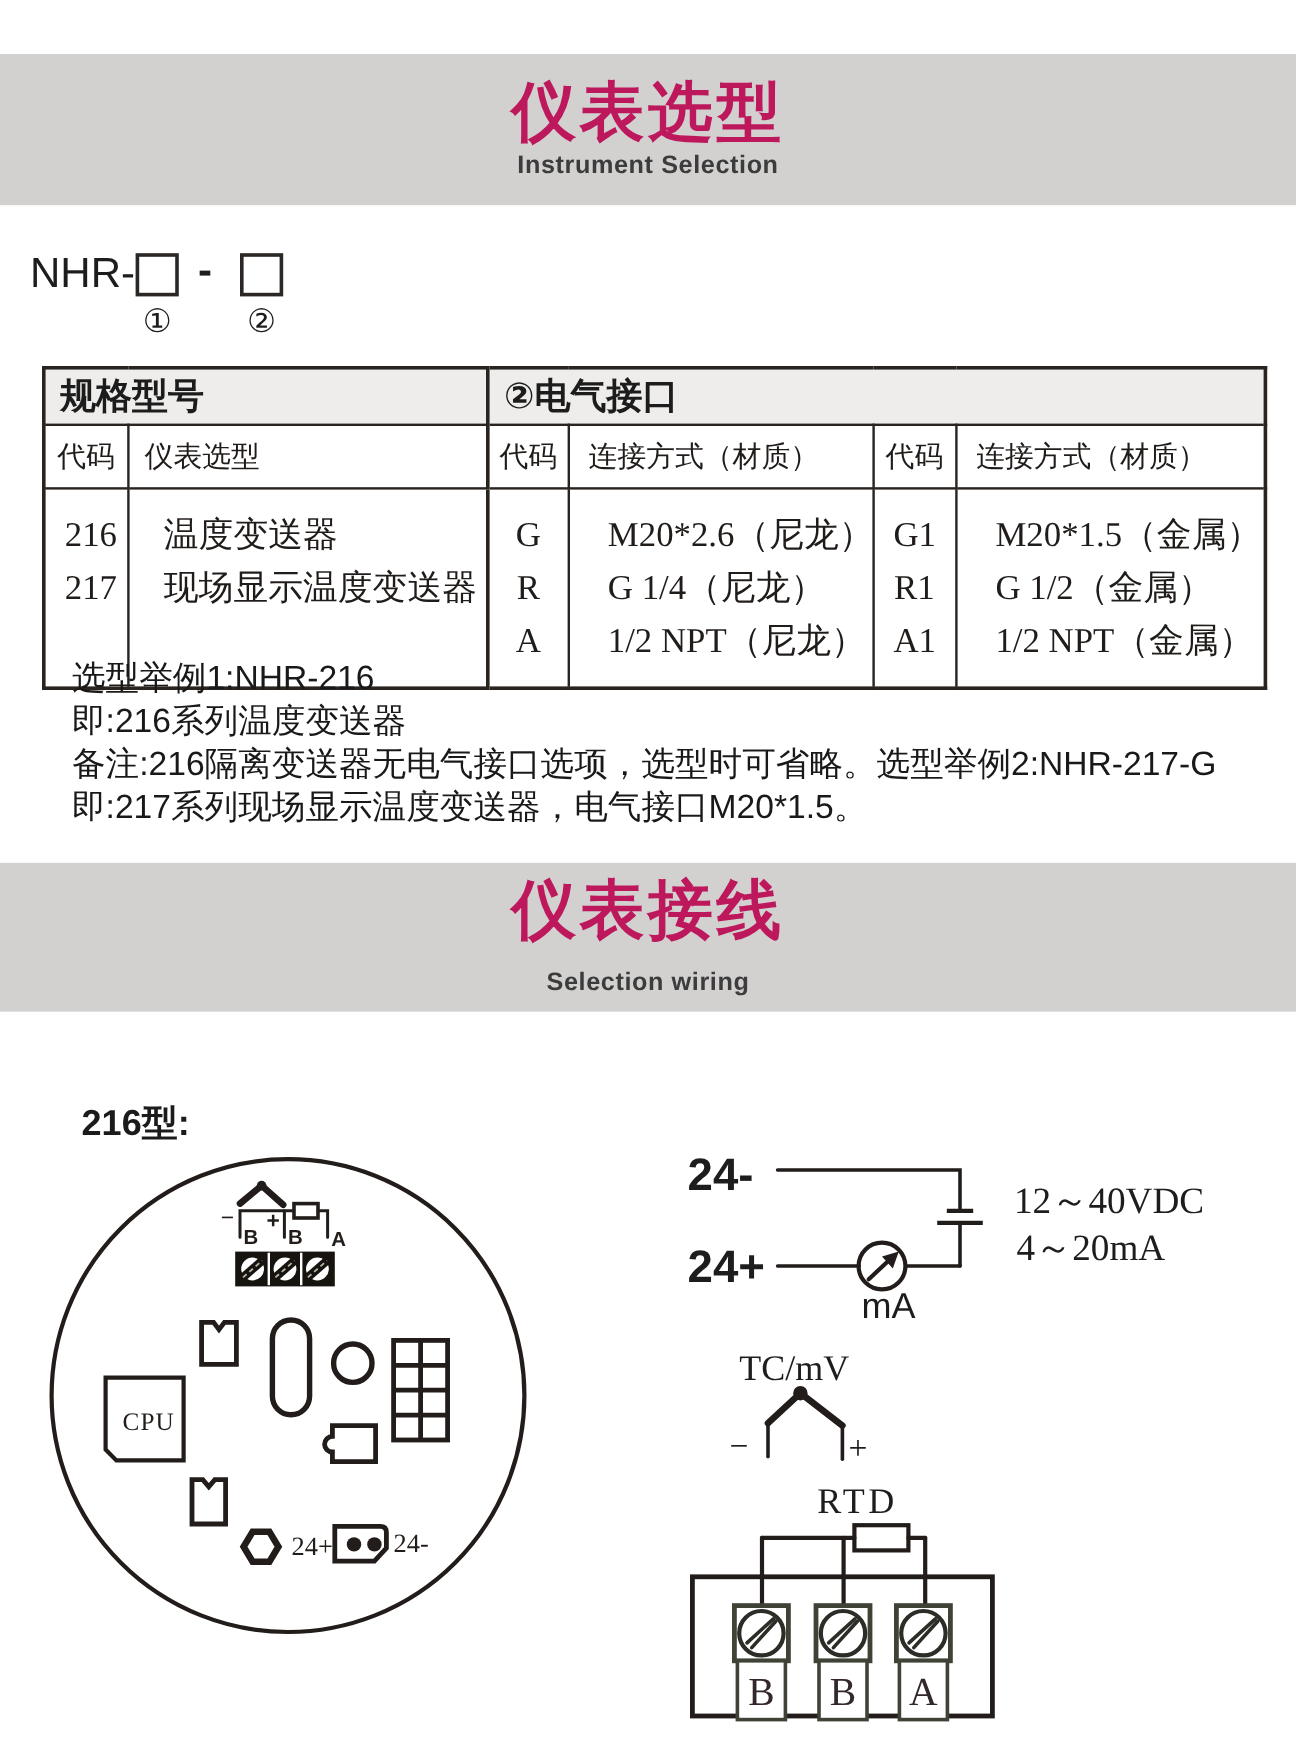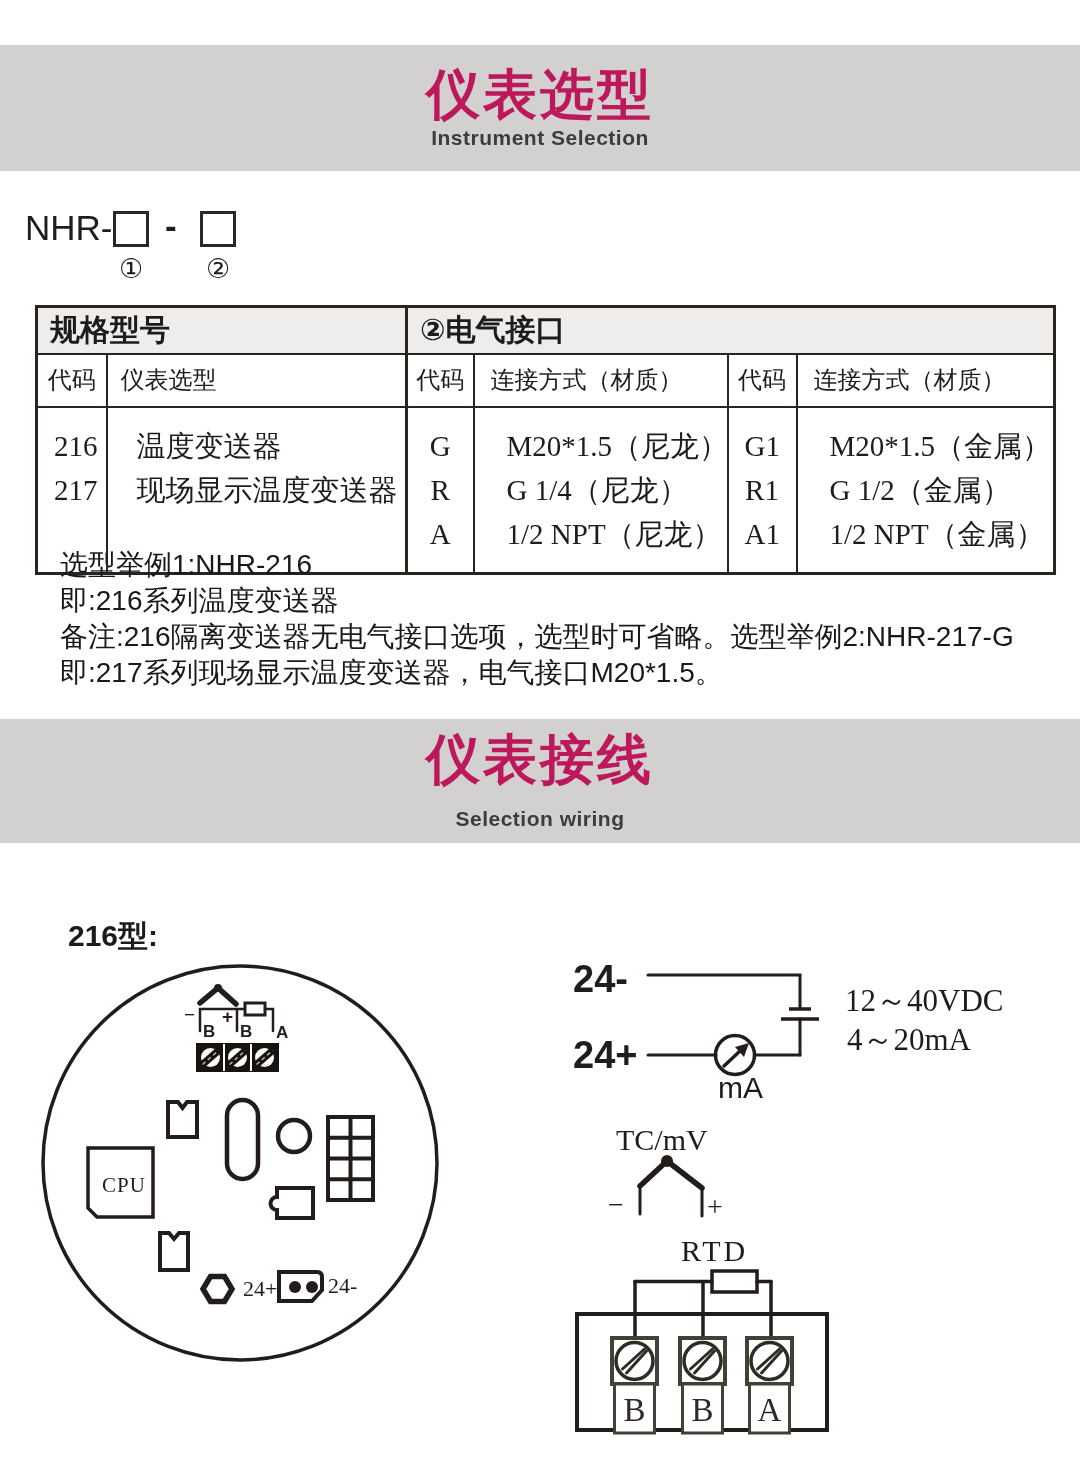--- a/index.html
+++ b/index.html
@@ -83,21 +83,21 @@
       <td class="dat">
         <div class="ln pl13">温度变送器</div>
         <div class="ln pl13">现场显示温度变送器</div>
       </td>
       <td class="dat secdiv">
         <div class="ln ctr">G</div>
         <div class="ln ctr">R</div>
         <div class="ln ctr">A</div>
       </td>
       <td class="dat">
-        <div class="ln pl16">M20*1.5（尼龙）</div>
+        <div class="ln pl16">M20*2.6（尼龙）</div>
         <div class="ln pl16">G 1/4（尼龙）</div>
         <div class="ln pl16">1/2 NPT（尼龙）</div>
       </td>
       <td class="dat">
         <div class="ln ctr">G1</div>
         <div class="ln ctr">R1</div>
         <div class="ln ctr">A1</div>
       </td>
       <td class="dat">
         <div class="ln pl16">M20*1.5（金属）</div>

